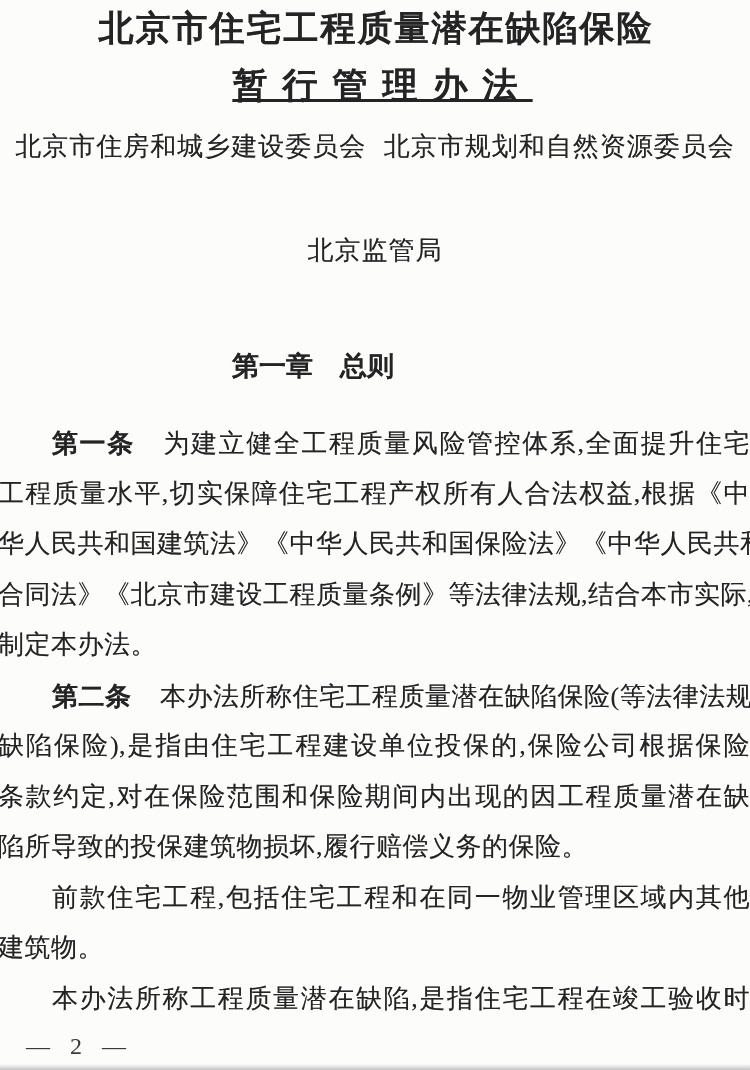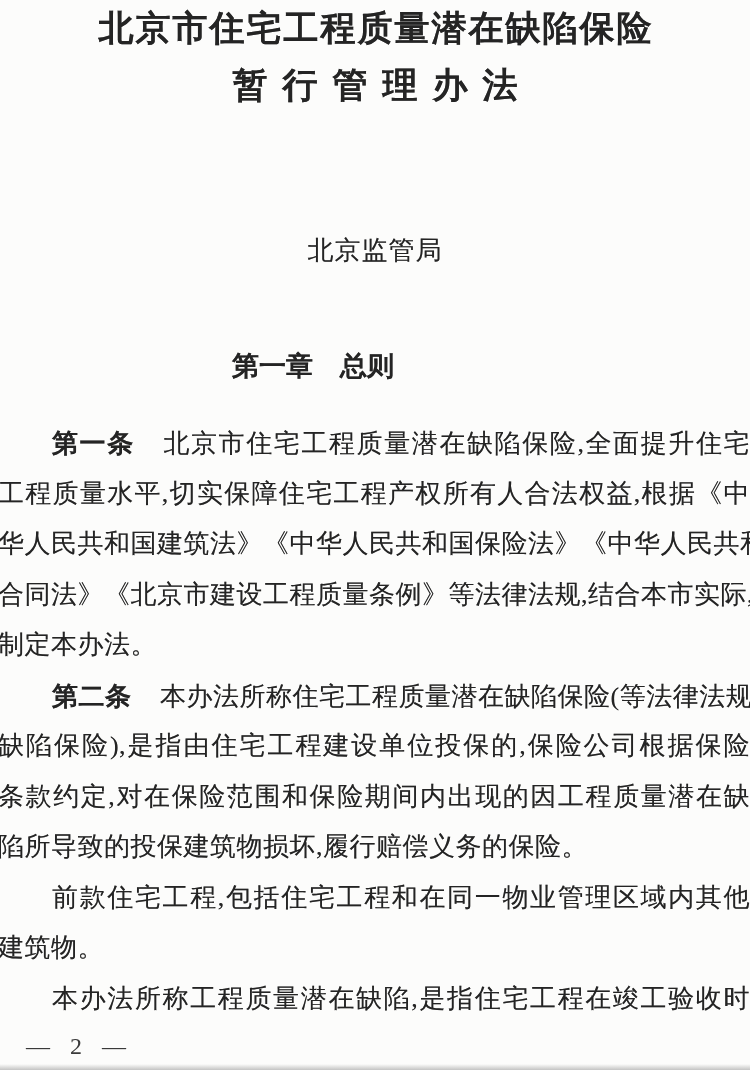--- a/index.html
+++ b/index.html
@@ -30,21 +30,21 @@
     position: absolute;
     left: 0; width: 750px;
     text-align: center;
     font-family: "Liberation Sans", "DejaVu Sans", sans-serif;
     font-weight: 700;
     font-size: 35px;
     line-height: 1;
     text-shadow: 0 0 0.5px rgba(0,0,0,0.55);
   }
   .doc-title.l1 { top: 10px; letter-spacing: 2px; padding-left: 2px; }
-  .doc-title.l2 { top: 67px; letter-spacing: 15px; padding-left: 15px; }
+  .doc-title.l2 { top: 67px; letter-spacing: 15px; padding-left: 15px; text-decoration: underline; }
 
   .issuer {
     position: absolute;
     left: 0; width: 750px;
     text-align: center;
     font-size: 26px;
     line-height: 1.1;
     letter-spacing: 1px;
     word-spacing: 10px;
     text-shadow: 0 0 0.4px rgba(0,0,0,0.4);
@@ -98,28 +98,29 @@
   }
 </style>
 </head>
 <body style="--ink: #242424; --paper: #fcfcfb;">
 
 <div class="page">
 
   <div class="doc-title l1">北京市住宅工程质量潜在缺陷保险</div>
   <div class="doc-title l2">暂行管理办法</div>
 
+  <div class="issuer i1">北京市住房和城乡建设委员会 北京市规划和自然资源委员会</div>
   <div class="issuer i3">北京监管局</div>
 
   <div class="chapter">
     <span class="chap-num">第一章</span><span>总则</span>
   </div>
 
   <div class="body-text">
-    <div class="ln indent fill"><span class="article-no">第一条</span><span>北京市住宅工程质量潜在缺陷保险,全面提升住宅</span></div>
+    <div class="ln indent fill"><span class="article-no">第一条</span><span>为建立健全工程质量风险管控体系,全面提升住宅</span></div>
     <div class="ln fill">工程质量水平,切实保障住宅工程产权所有人合法权益,根据《中</div>
     <div class="ln fill">华人民共和国建筑法》《中华人民共和国保险法》《中华人民共和国</div>
     <div class="ln fill">合同法》《北京市建设工程质量条例》等法律法规,结合本市实际,</div>
     <div class="ln">制定本办法。</div>
     <div class="ln indent fill"><span class="article-no">第二条</span><span>本办法所称住宅工程质量潜在缺陷保险(等法律法规</span></div>
     <div class="ln fill">缺陷保险),是指由住宅工程建设单位投保的,保险公司根据保险</div>
     <div class="ln fill">条款约定,对在保险范围和保险期间内出现的因工程质量潜在缺</div>
     <div class="ln">陷所导致的投保建筑物损坏,履行赔偿义务的保险。</div>
     <div class="ln indent fill">前款住宅工程,包括住宅工程和在同一物业管理区域内其他</div>
     <div class="ln">建筑物。</div>

